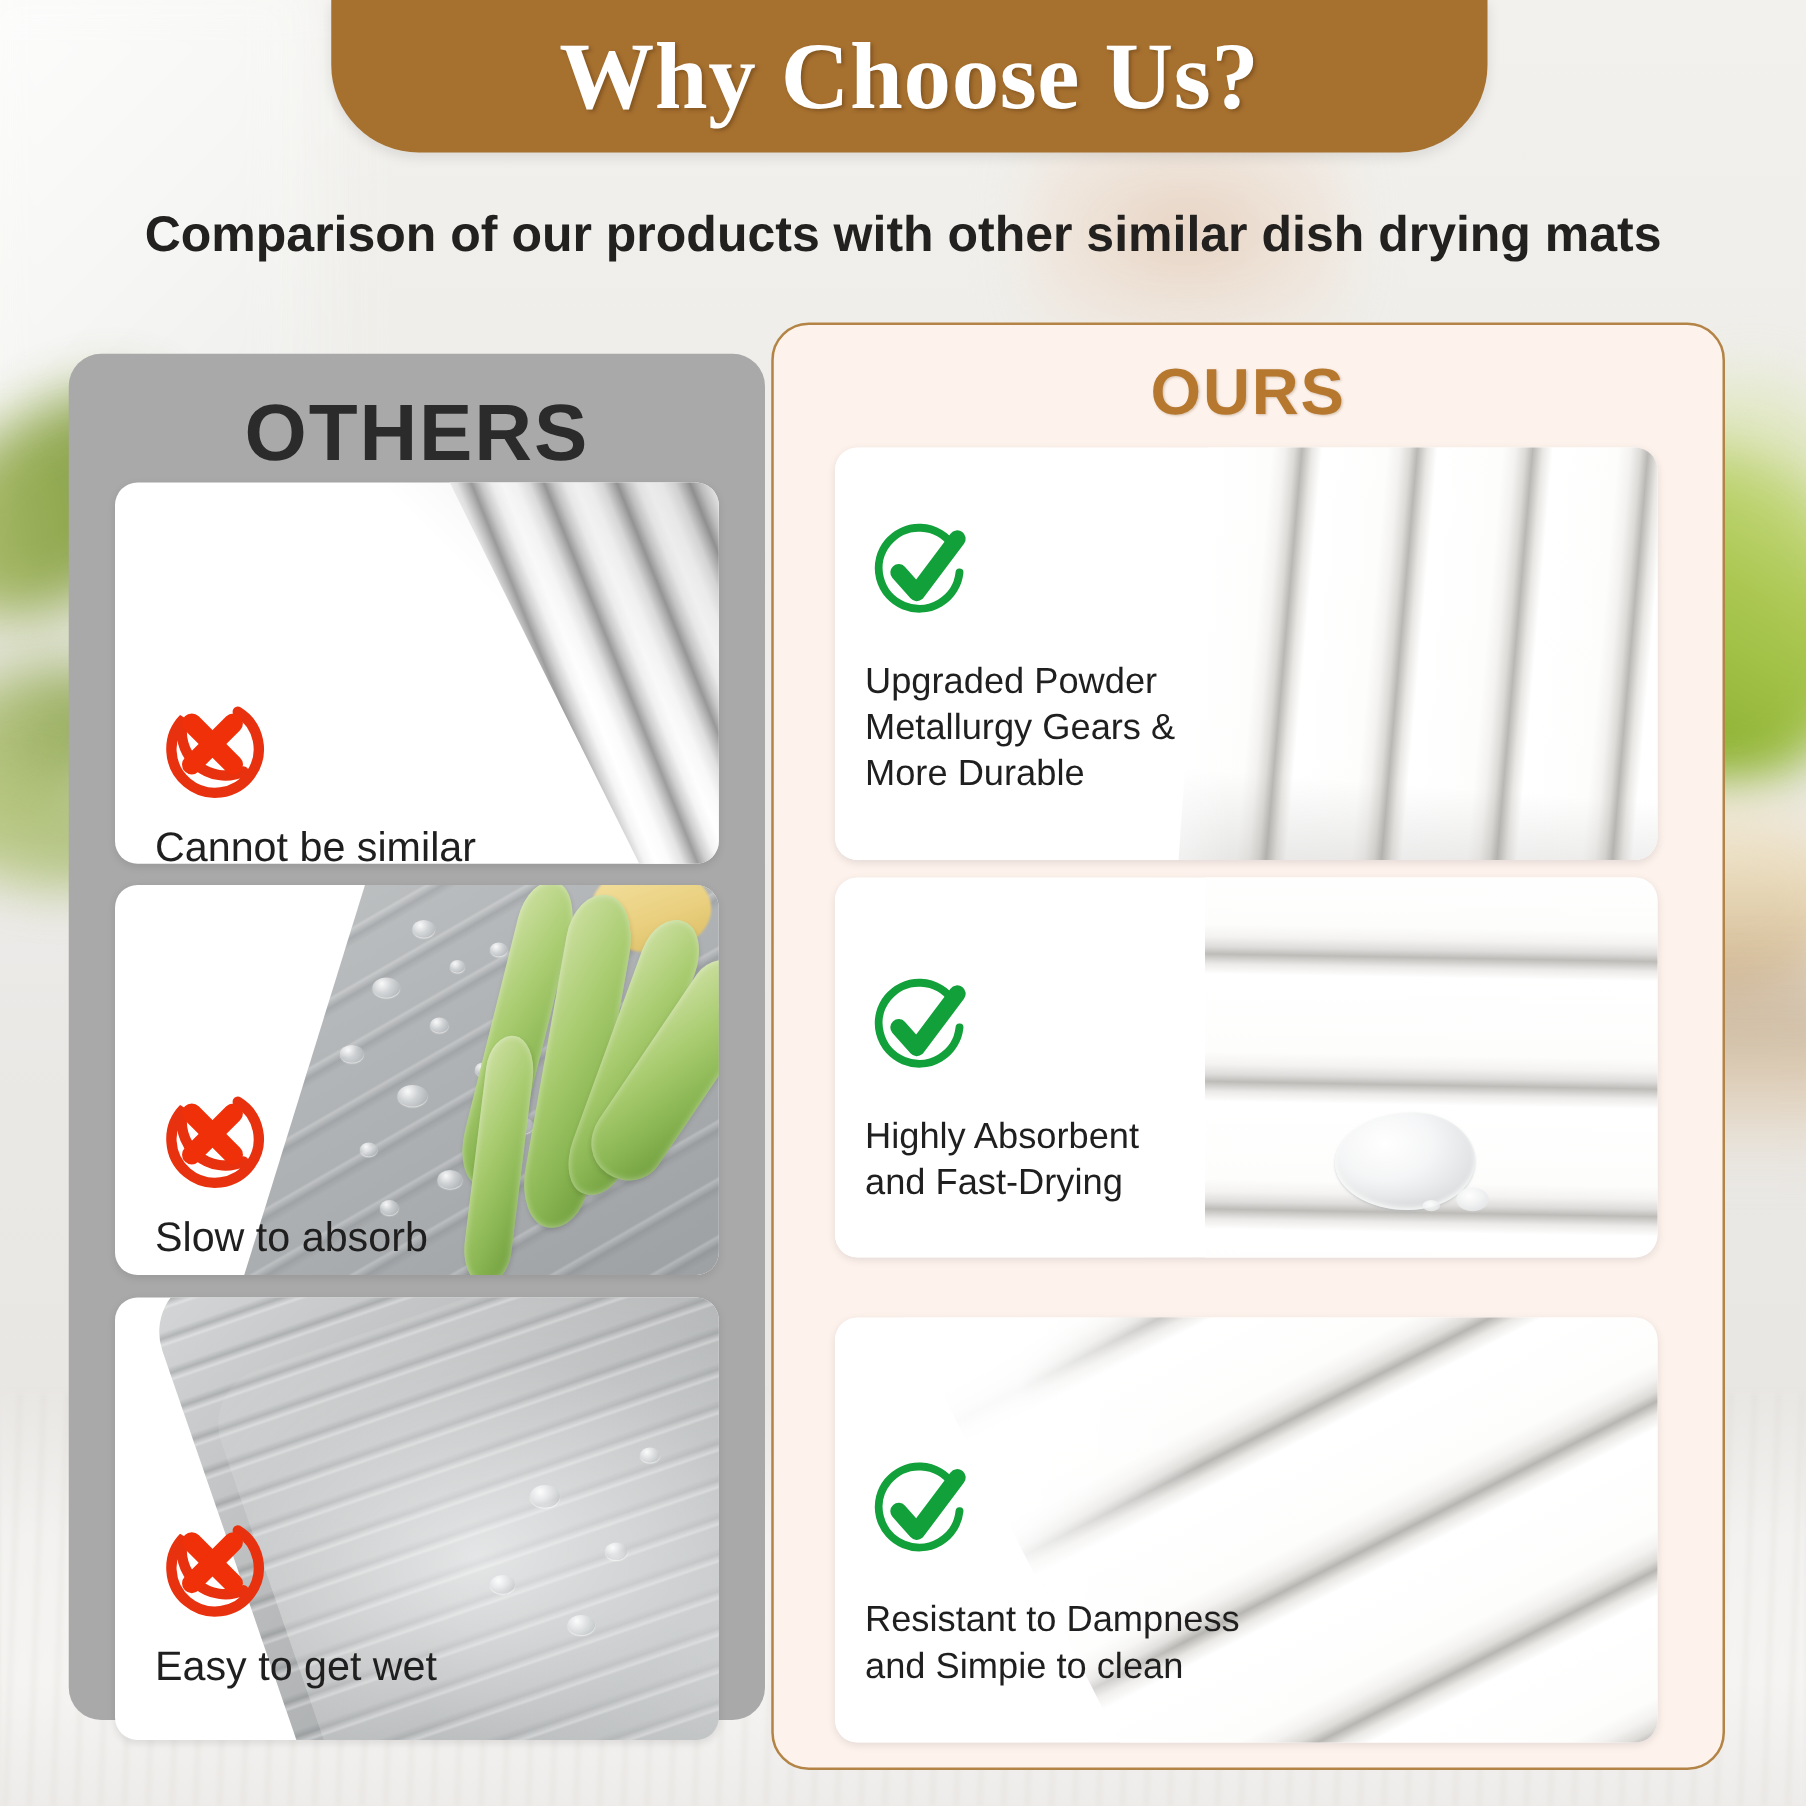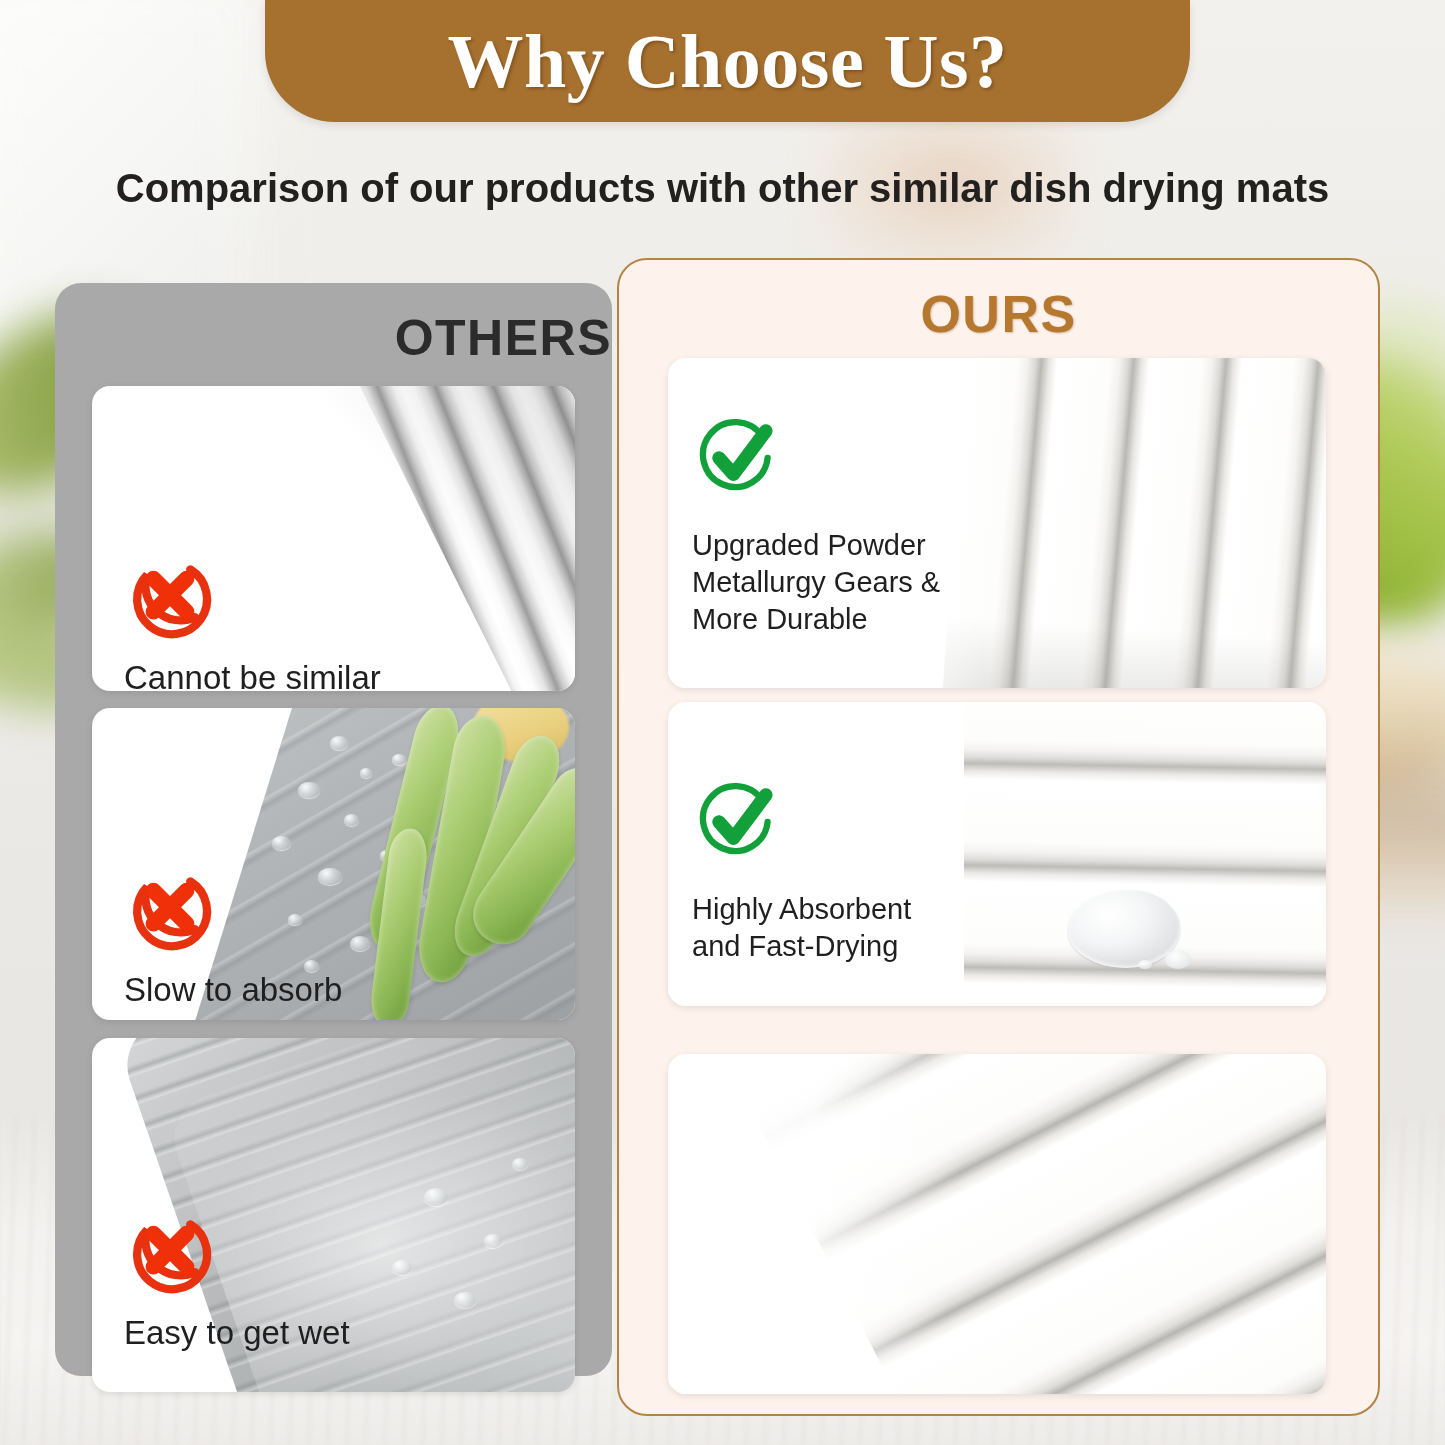--- a/index.html
+++ b/index.html
@@ -198,23 +198,23 @@
     top: 283px;
     width: 557px;
     height: 1093px;
     background: #a9a9a9;
     border-radius: 26px;
   }
   .panel-head-others {
     position: absolute;
     left: 0; right: 0;
     top: 26px;
-    text-align: right;
+    text-align: center;
     color: #2b2b2b;
-    font-size: 50px;
+    font-size: 64px;
     font-weight: bold;
     letter-spacing: 1.5px;
     font-family: "Liberation Sans", sans-serif;
   }
 
   .panel-ours {
     position: absolute;
     left: 617px;
     top: 258px;
     width: 763px;
@@ -643,15 +643,23 @@
       <div class="card-label">Highly Absorbent
 and Fast-Drying</div>
     </div>
   </div>
 
   <div class="card ours c-u3">
     <div class="card-photo">
       <div class="ph-slats-d"></div>
       <div class="ph-slats-d-fade"></div>
     </div>
+    <div class="card-body">
+      <svg class="icon-check" width="90" height="90" viewBox="0 0 100 100">
+        <path d="M78 26 A36 36 0 1 0 84 50" fill="none" stroke="#12a03a" stroke-width="7" stroke-linecap="round"></path>
+        <path d="M30 50 L46 68 L82 20" fill="none" stroke="#12a03a" stroke-width="15" stroke-linecap="round" stroke-linejoin="round"></path>
+      </svg>
+      <div class="card-label">Resistant to Dampness
+and Simpie to clean</div>
+    </div>
   </div>
 
 </div>
 
 </body></html>

